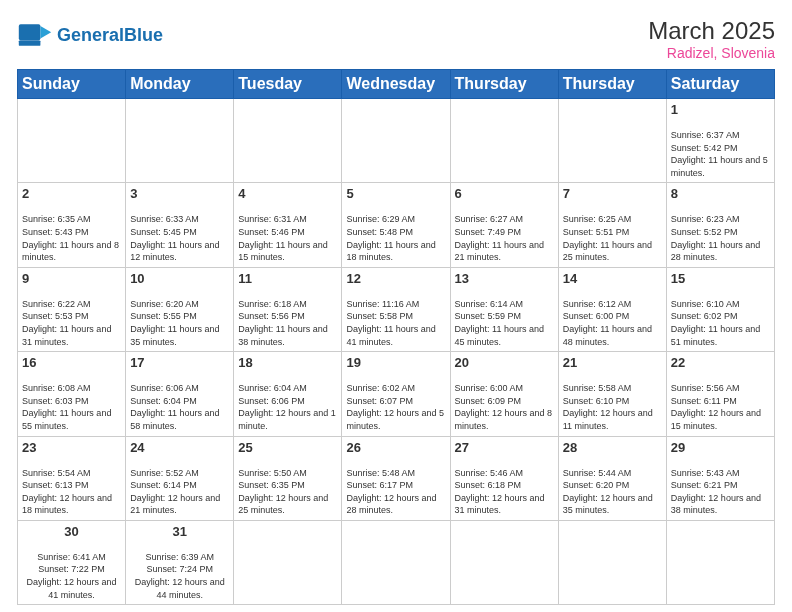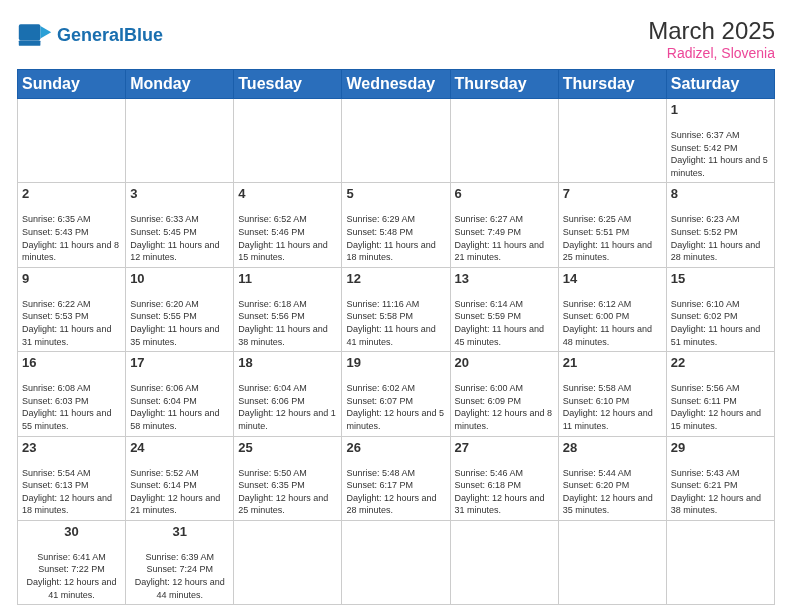--- a/index.html
+++ b/index.html
@@ -158,21 +158,21 @@
           </td>
           <td>
             <span class="day-number">3</span>
             <div class="cell-content">Sunrise: 6:33 AM
 Sunset: 5:45 PM
 Daylight: 11 hours
 and 12 minutes.</div>
           </td>
           <td>
             <span class="day-number">4</span>
-            <div class="cell-content">Sunrise: 6:52 AM
+            <div class="cell-content">Sunrise: 6:31 AM
 Sunset: 5:46 PM
 Daylight: 11 hours
 and 15 minutes.</div>
           </td>
           <td>
             <span class="day-number">5</span>
             <div class="cell-content">Sunrise: 6:29 AM
 Sunset: 5:48 PM
 Daylight: 11 hours
 and 18 minutes.</div>

